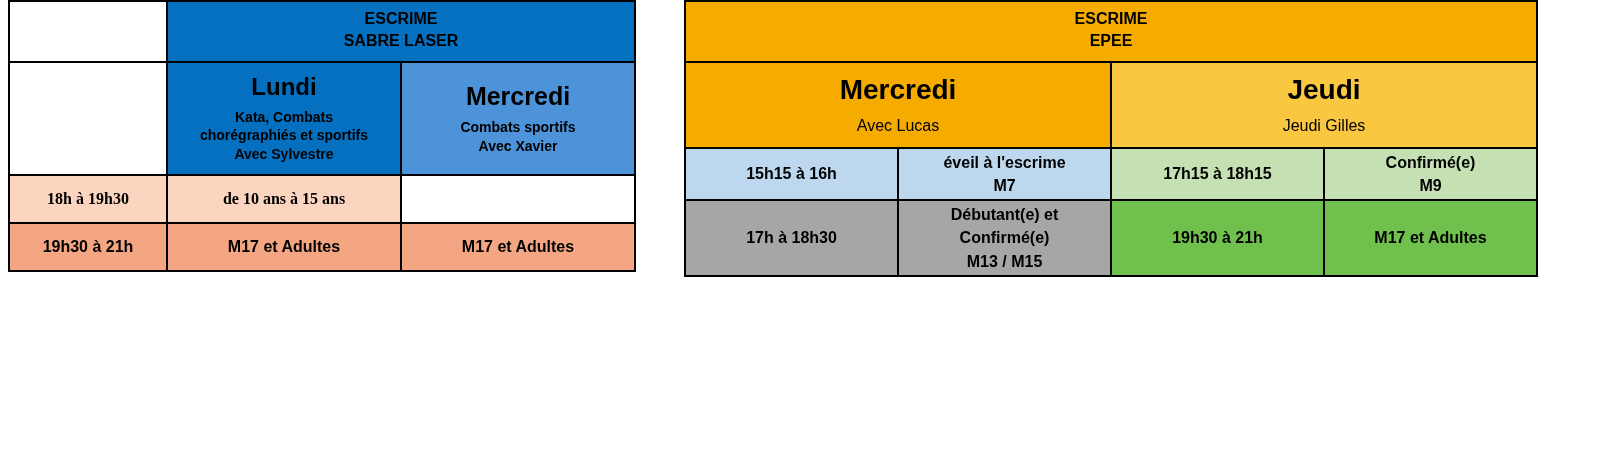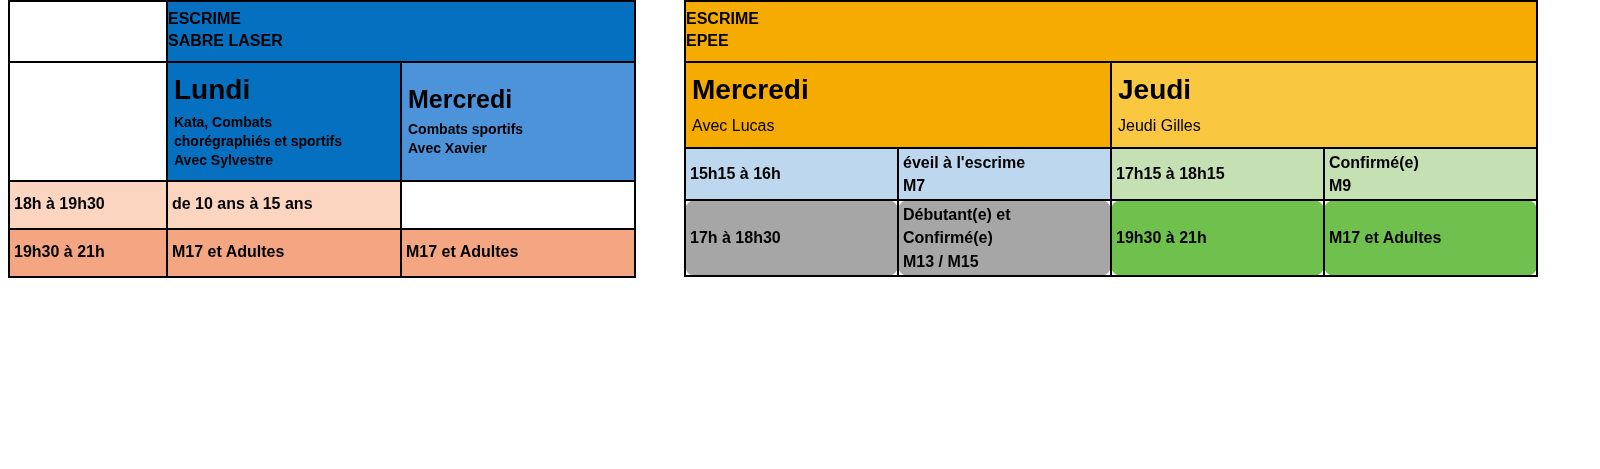--- a/index.html
+++ b/index.html
@@ -27,20 +27,21 @@
     top: 0px;
   }
 
   table.sched {
     border-collapse: collapse;
     table-layout: fixed;
   }
   table.sched td {
     border: 2px solid #000000;
     padding: 2px 4px;
+    text-align: center;
     vertical-align: middle;
     font-size: 16px;
     color: #000000;
   }
   td.empty {
     border: none;
     background: #ffffff;
   }
 
   
@@ -69,21 +70,21 @@
     display: block;
     font-size: 14px;
     font-weight: bold;
   }
 
   
   .day-lundi {
     background: #0570c0;
     color: #ffffff;
   }
-  .day-lundi .name { font-size: 28px; }
+  .day-lundi .name { font-size: 24px; }
   .day-mercredi-blue {
     background: #4d93d9;
     color: #ffffff;
   }
   .day-mercredi-blue .name { font-size: 25px; }
 
   
   .day-mercredi-amber {
     background: #f5ab00;
     color: #000000;
@@ -101,30 +102,30 @@
   }
 
   
   .cell {
     font-weight: bold;
     line-height: 1.4;
     height: 42px;
   }
   .two-line { line-height: 1.45; }
 
-  .peach-light { background: #fbd5c0; }
+  .peach-light { background: #fbd5c0; font-family: Liberation Serif, serif; }
   .peach { background: #f4a683; }
   .blue-light { background: #bdd7ee; }
   .cream { background: #fde5b0; }
   .grey { background: #a6a6a6; }
   .green-light { background: #c5e0b3; }
   .yellow { background: #ffff00; }
   .green { background: #6fc04c; }
 
-  .tall { height: 70px; border-radius: 10px; }
+  .tall { height: 70px; }
 </style>
 </head>
 <body>
 
 <table class="sched" id="sabre-table">
   <colgroup>
     <col style="width:158px">
     <col style="width:234px">
     <col style="width:234px">
   </colgroup>

